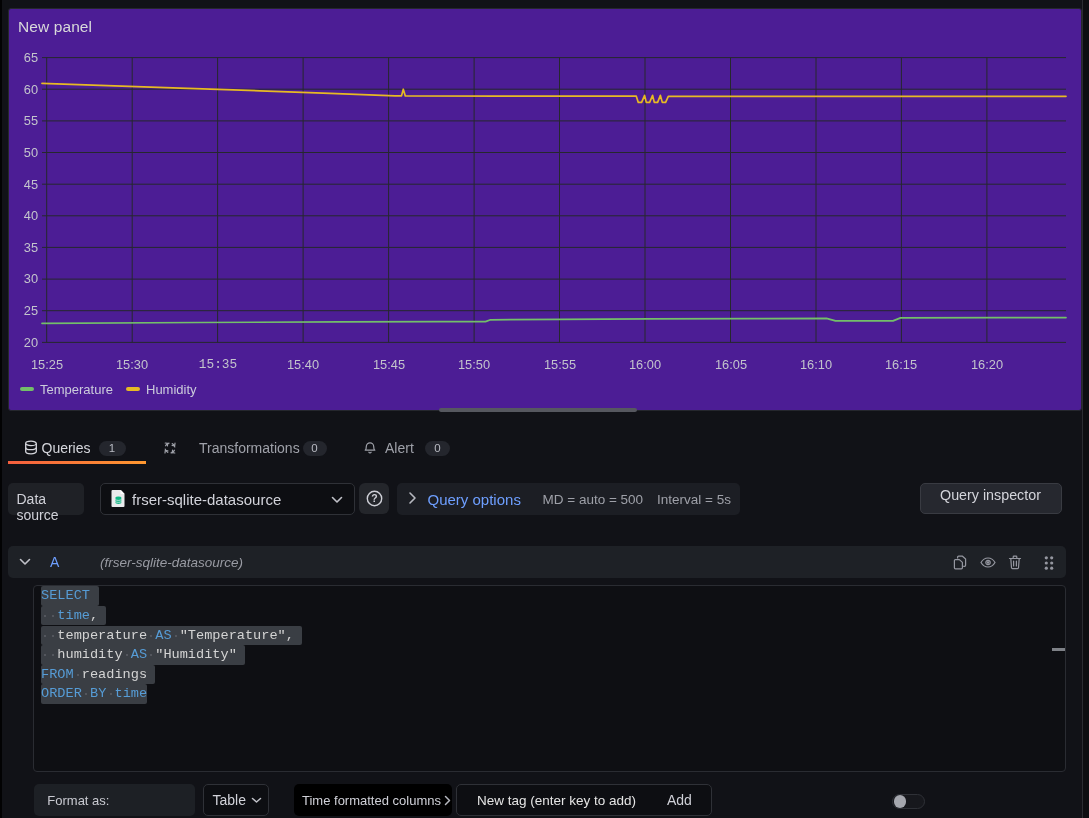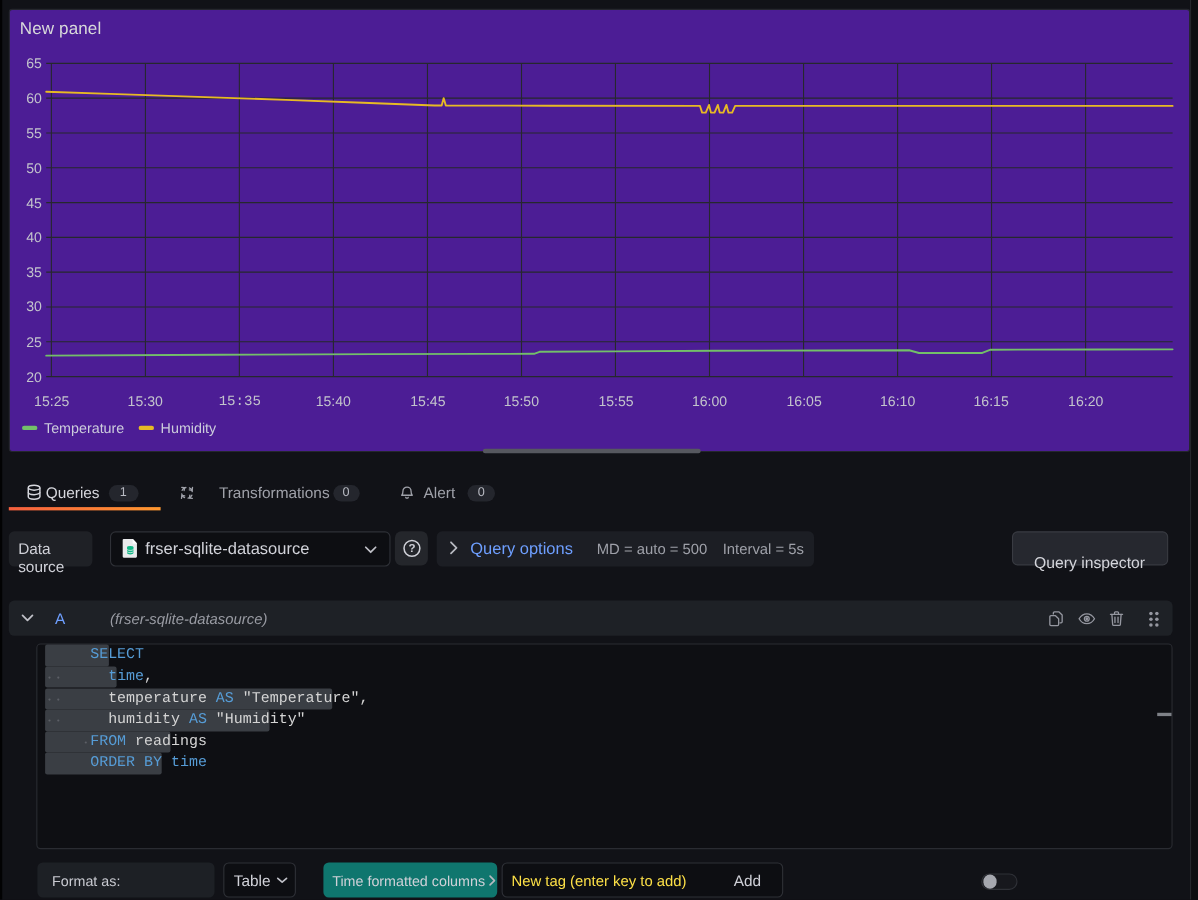--- a/index.html
+++ b/index.html
@@ -20,21 +20,21 @@
     font-size:11.5px;color:#b8bac2;text-align:center;line-height:15.5px;}
   #underline{position:absolute;left:8px;top:461px;width:138px;height:3px;
     background:linear-gradient(90deg,#f55f3e,#ff9830);}
   
   .bar{position:absolute;background:#1f2126;border-radius:5px;height:32px;}
   .input{position:absolute;background:#0d0e12;border:1px solid #2f3137;border-radius:5px;height:30px;box-sizing:content-box;}
   
   #editor{position:absolute;left:33px;top:585px;width:1031px;height:185px;
     background:#0e0f13;border:1px solid #2a2c32;border-radius:4px;}
   .cline{position:absolute;left:7px;height:19.6px;font-family:"Liberation Mono",monospace;
-    font-size:13.6px;line-height:19.6px;white-space:pre;color:#d4d4d4;padding-left:41px;}
+    font-size:13.6px;line-height:19.6px;white-space:pre;color:#d4d4d4;}
   .sel{position:absolute;left:6.5px;background:#3a3e44;height:19.6px;border-radius:2px;}
   .kw{color:#569cd6;}
   .wsdot{position:absolute;width:2px;height:2px;border-radius:1px;background:#5c5f66;}
 </style>
 </head>
 <body>
 <div id="root">
 
   <div class="abs" style="left:0;top:0;width:2px;height:818px;background:#020203;"></div>
 
@@ -174,21 +174,21 @@
     </svg>
   </div>
   <div class="bar" style="left:397px;top:483px;width:343px;background:#1c1e24;"></div>
   <svg class="abs" style="left:408px;top:491px" width="9" height="14" viewBox="0 0 9 14">
     <path d="M2 2l5 5-5 5" stroke="#b7b9c0" stroke-width="1.6" fill="none" stroke-linecap="round" stroke-linejoin="round"></path>
   </svg>
   <div class="abs" style="left:427.5px;top:490.5px;font-size:15px;color:#6e9fff;font-weight:500;">Query options</div>
   <div class="abs" style="left:542.5px;top:491.5px;font-size:13.5px;color:#9ea0a8;">MD = auto = 500</div>
   <div class="abs" style="left:657px;top:491.5px;font-size:13.5px;color:#9ea0a8;">Interval = 5s</div>
   <div class="abs" style="left:919.5px;top:483px;width:140px;height:29px;background:#26282f;border:1px solid #393b42;border-radius:5px;">
-    <div style="text-align:center;font-size:14.3px;color:#d4d5db;margin-top:20px;font-weight:500;">Query inspector</div>
+    <div style="text-align:center;font-size:14.3px;color:#d4d5db;margin-top:3px;font-weight:500;">Query inspector</div>
   </div>
 
   <div class="bar" style="left:8px;top:546px;width:1058px;background:#1e2126;"></div>
   <svg class="abs" style="left:19px;top:558px" width="12" height="9" viewBox="0 0 12 9">
     <path d="M1.5 1.5L6 6l4.5-4.5" stroke="#c0c1c8" stroke-width="1.6" fill="none" stroke-linecap="round" stroke-linejoin="round"></path>
   </svg>
   <div class="abs" style="left:50px;top:554px;font-size:14px;color:#6e9fff;font-weight:500;">A</div>
   <div class="abs" style="left:100px;top:554.5px;font-size:13.5px;color:#999ba3;font-style:italic;">(frser-sqlite-datasource)</div>
 
   <svg class="abs" style="left:953px;top:555px" width="14" height="15" viewBox="0 0 14 15">
@@ -254,26 +254,26 @@
 
   <div class="bar" style="left:33.5px;top:784px;width:161px;background:#1d2025;">
     <div class="abs" style="left:13.8px;top:9px;font-size:13px;color:#c9cad1;">Format as:</div>
   </div>
   <div class="input" style="left:202.5px;top:784px;width:64px;">
     <div class="abs" style="left:9px;top:7px;font-size:14px;color:#d2d3da;">Table</div>
     <svg class="abs" style="left:47px;top:12px" width="11" height="7" viewBox="0 0 11 7">
       <path d="M1.5 1.5L5.5 5l4-3.5" stroke="#c0c1c8" stroke-width="1.5" fill="none" stroke-linecap="round" stroke-linejoin="round"></path>
     </svg>
   </div>
-  <div class="bar" style="left:294px;top:784px;width:158px;background:#0f766e;">
+  <div class="bar" style="left:294px;top:784px;width:158px;background:#000000;">
     <div class="abs" style="left:8px;top:9px;font-size:13px;color:#d0d1d8;font-weight:500;">Time formatted columns</div>
     <svg class="abs" style="left:150px;top:11px" width="7" height="11" viewBox="0 0 7 11">
       <path d="M1.5 1.5L5.5 5.5l-4 4" stroke="#b7b9c0" stroke-width="1.5" fill="none" stroke-linecap="round" stroke-linejoin="round"></path>
     </svg>
   </div>
   <div class="input" style="left:456px;top:784px;width:254px;">
-    <div class="abs" style="left:8px;top:7.5px;font-size:13.5px;color:#fde047;">New tag (enter key to add)</div>
+    <div class="abs" style="left:20px;top:7.5px;font-size:13.5px;color:#e5e5e5;">New tag (enter key to add)</div>
     <div class="abs" style="left:210px;top:7px;font-size:14px;color:#cfd0d7;">Add</div>
   </div>
   <div class="abs" style="left:891.5px;top:793.5px;width:31px;height:13px;background:#17181d;border:1px solid #2f3137;border-radius:8px;">
     <div class="abs" style="left:1px;top:0.5px;width:12.5px;height:12.5px;border-radius:7px;background:#a5a7ae;"></div>
   </div>
 </div>
 
 </body></html>

